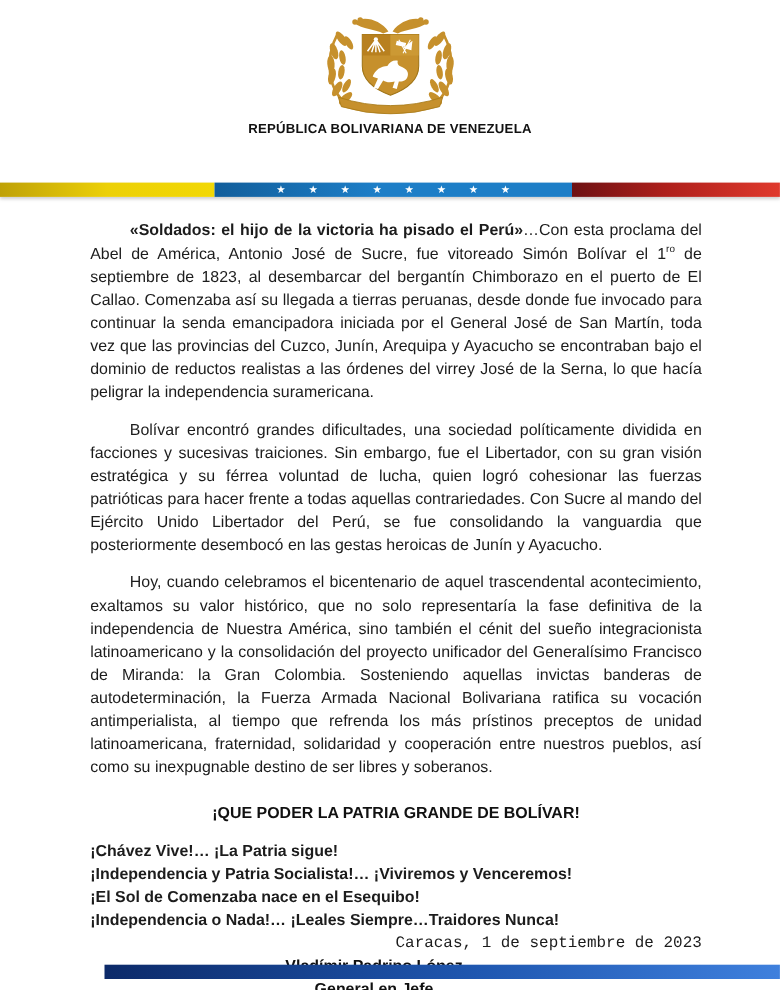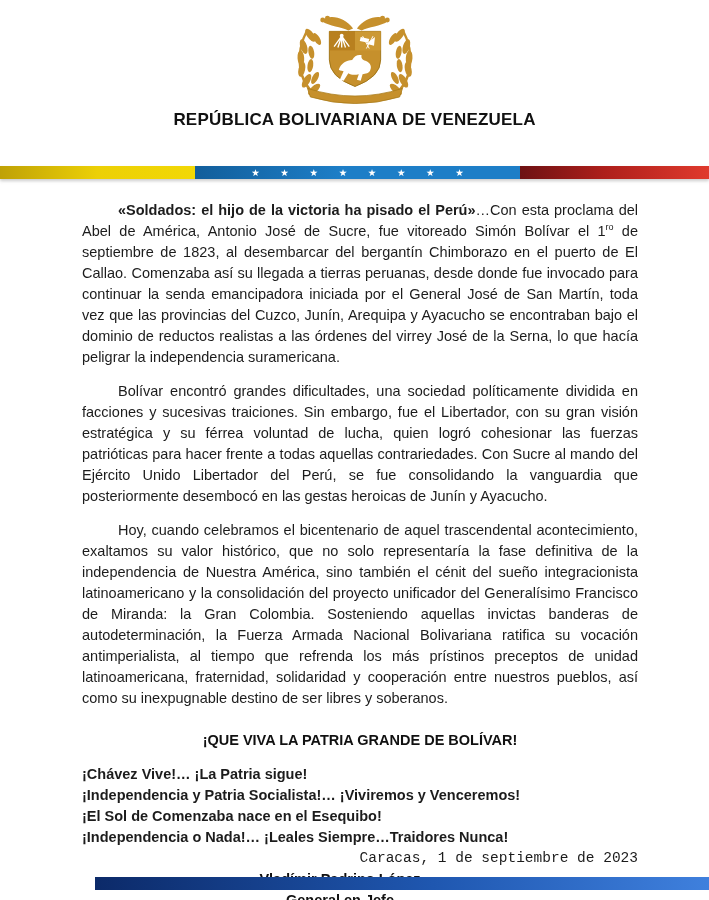--- a/index.html
+++ b/index.html
@@ -2,21 +2,21 @@
 <html><head>
 <meta charset="utf-8">
 <style>
   html,body{margin:0;padding:0;background:#ffffff;}
   .page{
     position:relative;width:709px;height:900px;background:#ffffff;
     font-family:"Liberation Sans",sans-serif;color:#1c1c1c;overflow:hidden;
   }
   .emblem{position:absolute;top:12px;left:279px;width:152px;height:92px;}
   .title1{position:absolute;top:110px;left:0;width:709px;text-align:center;
-    font-weight:bold;font-size:17px;letter-spacing:.2px;color:#111;}
+    font-weight:bold;font-size:12px;letter-spacing:.2px;color:#111;}
   .title2{position:absolute;top:138px;left:0;width:709px;text-align:center;
     font-weight:bold;font-size:13.5px;letter-spacing:.2px;color:#111;margin-top:26px;}
   .flagbar{position:absolute;top:166px;left:0;width:709px;height:13px;display:flex;
     box-shadow:0 2px 3px rgba(110,110,110,.35);}
   .seg-yellow{width:195px;background:linear-gradient(90deg,#bfa106,#ecd006 50%,#f2d805);}
   .seg-blue{width:325px;background:linear-gradient(90deg,#125e9b,#1d7ec7 45%,#1d7ec7);
     display:flex;align-items:center;justify-content:center;}
   .seg-red{flex:1;background:linear-gradient(90deg,#6d1113,#ae1f1b 45%,#e03a2d);}
   .stars{color:#ffffff;font-size:9.5px;letter-spacing:9px;margin-left:9px;line-height:13px;}
   .content{position:absolute;top:200px;left:82px;width:556px;
@@ -103,21 +103,21 @@
     <div class="seg-red"></div>
   </div>
 
   <div class="content">
     <p><span class="lead-quote">«Soldados: el hijo de la victoria ha pisado el Perú»</span><span>…</span><span>Con esta proclama del Abel de América, Antonio José de Sucre, fue vitoreado Simón Bolívar el 1</span><sup>ro</sup><span> de septiembre de 1823, al desembarcar del bergantín Chimborazo en el puerto de El Callao. Comenzaba así su llegada a tierras peruanas, desde donde fue invocado para continuar la senda emancipadora iniciada por el General José de San Martín, toda vez que las provincias del Cuzco, Junín, Arequipa y Ayacucho se encontraban bajo el dominio de reductos realistas a las órdenes del virrey José de la Serna, lo que hacía peligrar la independencia suramericana.</span></p>
 
     <p>Bolívar encontró grandes dificultades, una sociedad políticamente dividida en facciones y sucesivas traiciones. Sin embargo, fue el Libertador, con su gran visión estratégica y su férrea voluntad de lucha, quien logró cohesionar las fuerzas patrióticas para hacer frente a todas aquellas contrariedades. Con Sucre al mando del Ejército Unido Libertador del Perú, se fue consolidando la vanguardia que posteriormente desembocó en las gestas heroicas de Junín y Ayacucho.</p>
 
     <p>Hoy, cuando celebramos el bicentenario de aquel trascendental acontecimiento, exaltamos su valor histórico, que no solo representaría la fase definitiva de la independencia de Nuestra América, sino también el cénit del sueño integracionista latinoamericano y la consolidación del proyecto unificador del Generalísimo Francisco de Miranda: la Gran Colombia. Sosteniendo aquellas invictas banderas de autodeterminación, la Fuerza Armada Nacional Bolivariana ratifica su vocación antimperialista, al tiempo que refrenda los más prístinos preceptos de unidad latinoamericana, fraternidad, solidaridad y cooperación entre nuestros pueblos, así como su inexpugnable destino de ser libres y soberanos.</p>
 
-    <div class="headline">¡QUE VIVA LA PATRIA GRANDE DE BOLÍVAR!</div>
+    <div class="headline">¡QUE PODER LA PATRIA GRANDE DE BOLÍVAR!</div>
 
     <div class="slogans">
       <div>¡Chávez Vive!… ¡La Patria sigue!</div>
       <div>¡Independencia y Patria Socialista!… ¡Viviremos y Venceremos!</div>
       <div>¡El Sol de Comenzaba nace en el Esequibo!</div>
       <div>¡Independencia o Nada!… ¡Leales Siempre…Traidores Nunca!</div>
     </div>
 
     <div class="dateline">Caracas, 1 de septiembre de 2023</div>
 

